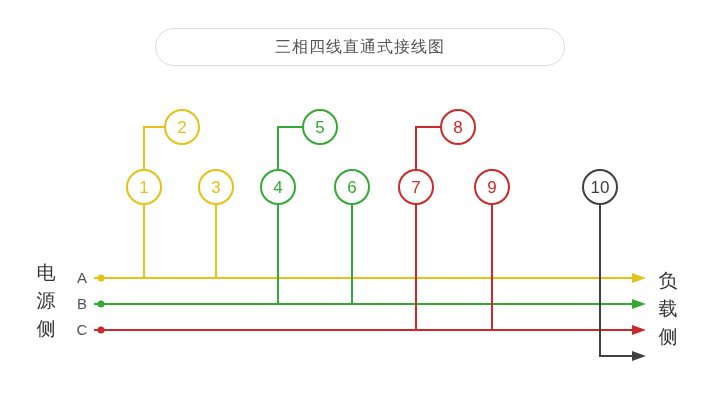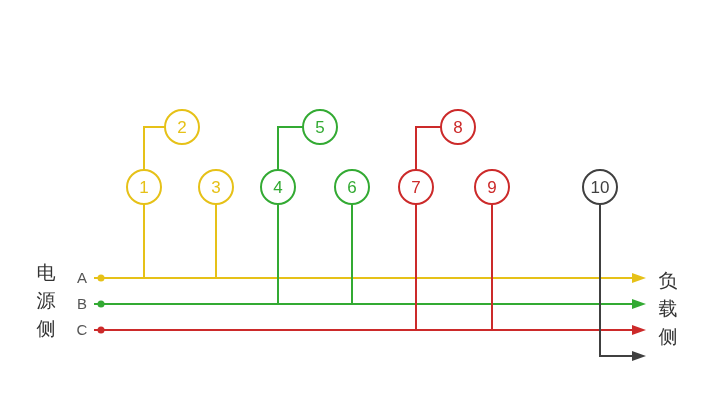--- a/index.html
+++ b/index.html
@@ -60,20 +60,21 @@
   .tnum-c { fill: var(--color-phase-c, #cc2a2a); }
   .tnum-n { fill: var(--color-neutral, #404040); }
   .phase-label { font-size: 15px; fill: var(--color-label-text, #555555); text-anchor: middle; }
   .cjk { font-size: 19px; fill: var(--color-side-text, #333333); text-anchor: middle; }
 </style>
 </head>
 <body>
 
 <div class="stage">
 
+  <div class="title-pill">三相四线直通式接线图</div>
 
   <svg class="diagram" width="720" height="400" viewBox="0 0 720 400">
 
     <path class="wire wire-a" d="M94 278 H632"></path>
     <path class="wire wire-b" d="M94 304 H632"></path>
     <path class="wire wire-c" d="M94 330 H632"></path>
 
     <path class="wire wire-n" d="M600 204 V356 H632"></path>
 
     <path class="wire wire-a" d="M144 204 V278"></path>

